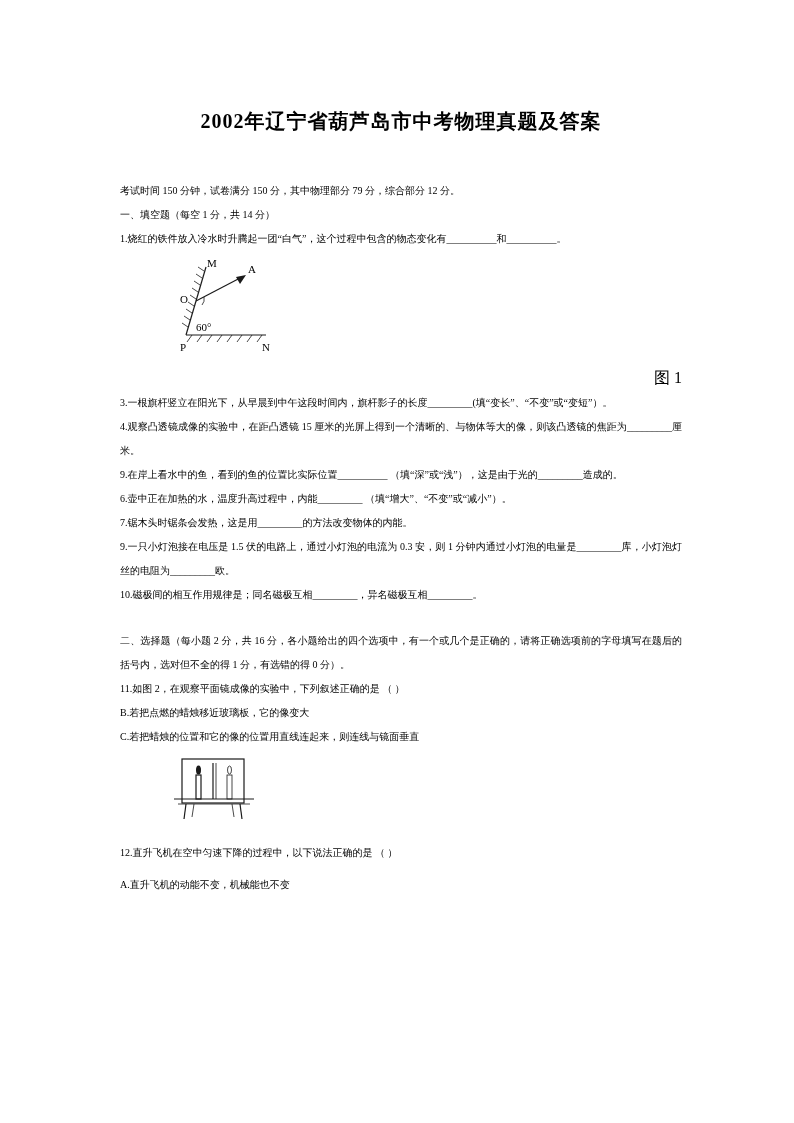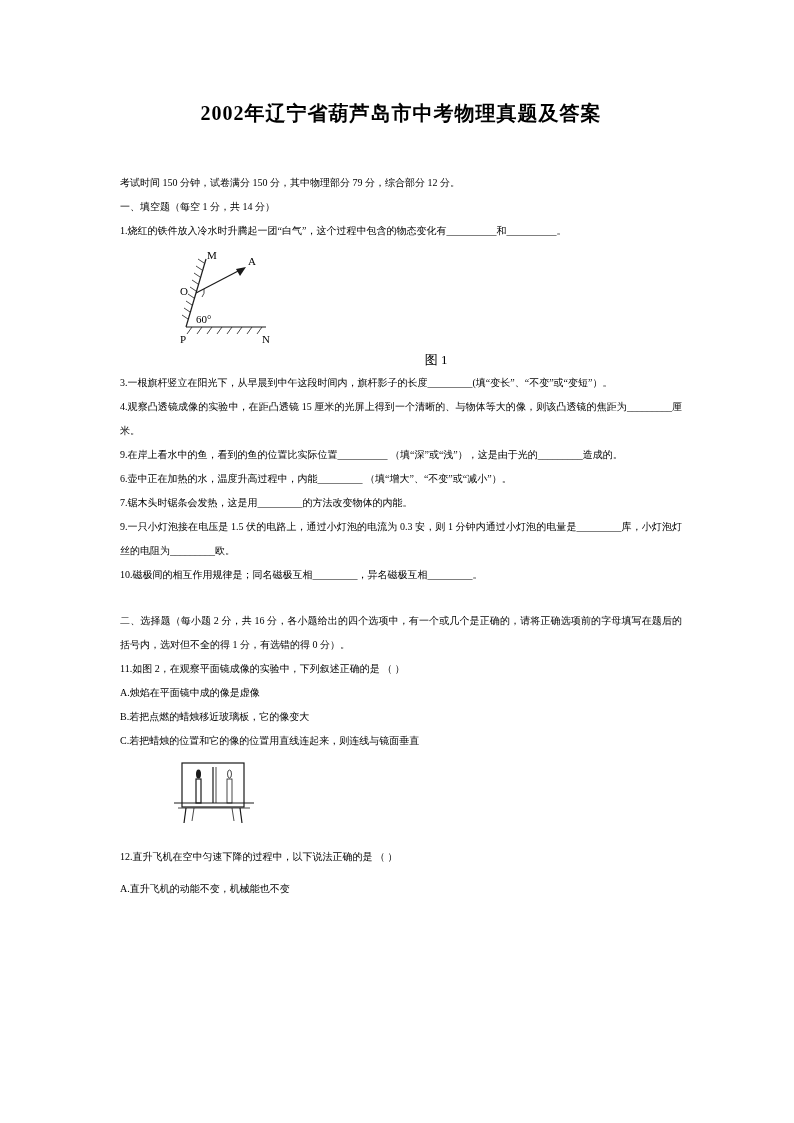--- a/index.html
+++ b/index.html
@@ -8,42 +8,42 @@
     width:794px; height:1123px;
     margin:0 auto;
     background:#ffffff;
     box-sizing:border-box;
     padding:96px 112px 0 120px;
     font-family:"Liberation Serif","DejaVu Serif",serif;
     color:#000000;
     overflow:hidden;
   }
   .title {
-    margin:4px 0 44px 0;
+    margin:12px 0 44px 0;
     text-align:center;
     font-size:20px;
     font-weight:bold;
     letter-spacing:1px;
   }
   .line {
     margin:0;
     font-size:10px;
     line-height:24px;
     text-align:justify;
     word-break:break-all;
   }
   .gap-sm { height:8px; }
   .gap-md { height:16px; }
   .gap-lg { height:22px; }
   .figure1-wrap { margin:6px 0 2px 42px; }
   .figure2-wrap { margin:6px 0 4px 52px; }
   .fig-caption {
-    font-size:13px;
-    margin:2px 0 0 28px;
-    text-align:center;
+    font-size:16px;
+    margin:11px 0 0 28px;
+    text-align:right;
   }
   svg { display:block; }
   svg text {
     font-family:"Liberation Serif","DejaVu Serif",serif;
     font-size:11px;
     fill:#000;
   }
   .stroke { stroke:#1a1a1a; stroke-width:1.2; fill:none; }
   .thin   { stroke:#1a1a1a; stroke-width:0.8; fill:none; }
   .fill-dark { fill:#1a1a1a; }
@@ -105,21 +105,20 @@
   <p class="line">9.在岸上看水中的鱼，看到的鱼的位置比实际位置__________  （填“深”或“浅”），这是由于光的_________造成的。</p>
   <p class="line">6.壶中正在加热的水，温度升高过程中，内能_________  （填“增大”、“不变”或“减小”）。</p>
   <p class="line">7.锯木头时锯条会发热，这是用_________的方法改变物体的内能。</p>
   <p class="line">9.一只小灯泡接在电压是 1.5 伏的电路上，通过小灯泡的电流为 0.3 安，则 1 分钟内通过小灯泡的电量是_________库，小灯泡灯丝的电阻为_________欧。</p>
   <p class="line">10.磁极间的相互作用规律是；同名磁极互相_________，异名磁极互相_________。</p>
 
   <div class="gap-lg"></div>
 
   <p class="line">二、选择题（每小题 2 分，共 16 分，各小题给出的四个选项中，有一个或几个是正确的，请将正确选项前的字母填写在题后的括号内，选对但不全的得 1 分，有选错的得 0 分）。</p>
   <p class="line">11.如图 2，在观察平面镜成像的实验中，下列叙述正确的是 （  ）</p>
-  <p class="line">A.烛焰在平面镜中成的像是虚像</p>
   <p class="line">B.若把点燃的蜡烛移近玻璃板，它的像变大</p>
   <p class="line">C.若把蜡烛的位置和它的像的位置用直线连起来，则连线与镜面垂直</p>
 
   <div class="figure2-wrap">
     <svg width="84" height="66" viewBox="0 0 84 66">
 
       <rect x="10" y="4" width="62" height="44" class="stroke"></rect>
 
       <line x1="41" y1="8" x2="41" y2="44" class="stroke"></line>
       <line x1="44" y1="8" x2="44" y2="44" class="thin"></line>

